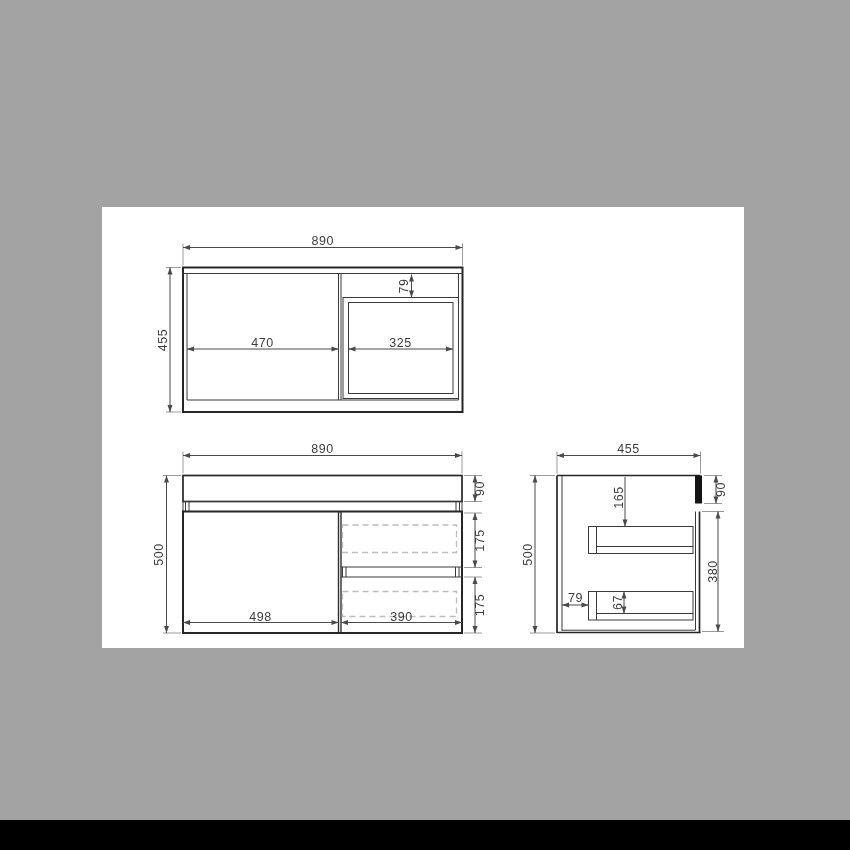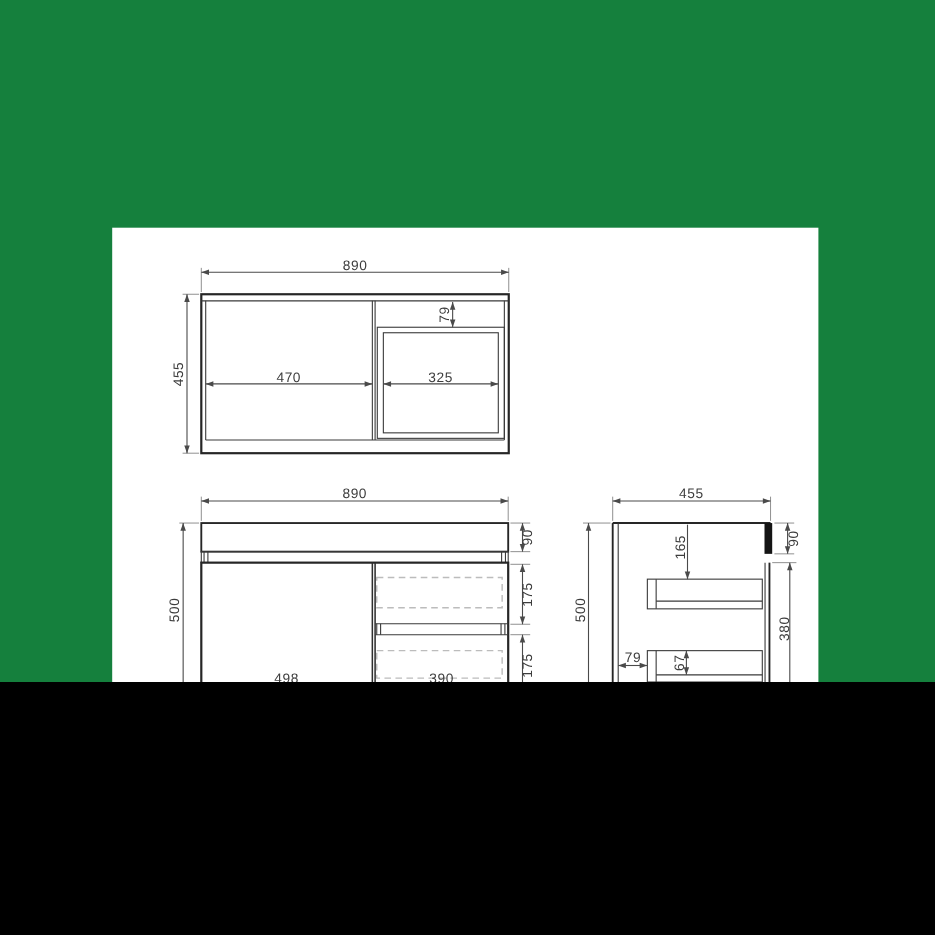--- a/index.html
+++ b/index.html
@@ -1,16 +1,16 @@
 <!DOCTYPE html>
 <html><head>
 <meta charset="utf-8">
 <style>
   html,body{margin:0;padding:0;background:#000;}
-  #stage{position:relative;width:850px;height:620px;background:#15803d;overflow:hidden;
+  #stage{position:relative;width:850px;height:820px;background:#a3a3a3;overflow:hidden;
          font-family:"Liberation Sans","DejaVu Sans",sans-serif;text-align:center;}
   svg{position:absolute;left:0;top:0;}
   
   .ol   {fill:#ffffff;stroke:#262626;stroke-width:2;}
   .olm  {fill:#ffffff;stroke:#262626;stroke-width:1.7;}
   .box  {fill:none;stroke:#3a3a3a;stroke-width:1;}
   .s1   {stroke:#3a3a3a;stroke-width:1;fill:none;}
   .s14  {stroke:#2e2e2e;stroke-width:1.4;fill:none;}
   .s17  {stroke:#262626;stroke-width:1.7;fill:none;}
   .dash {fill:none;stroke:#bcbcbc;stroke-width:1.3;stroke-dasharray:6 4;}

